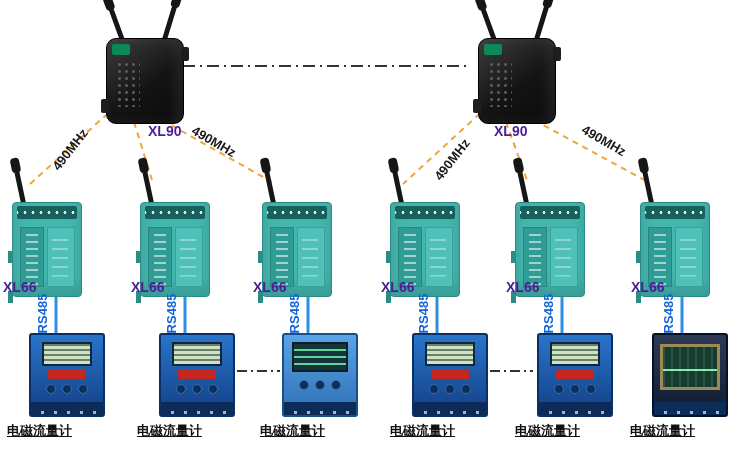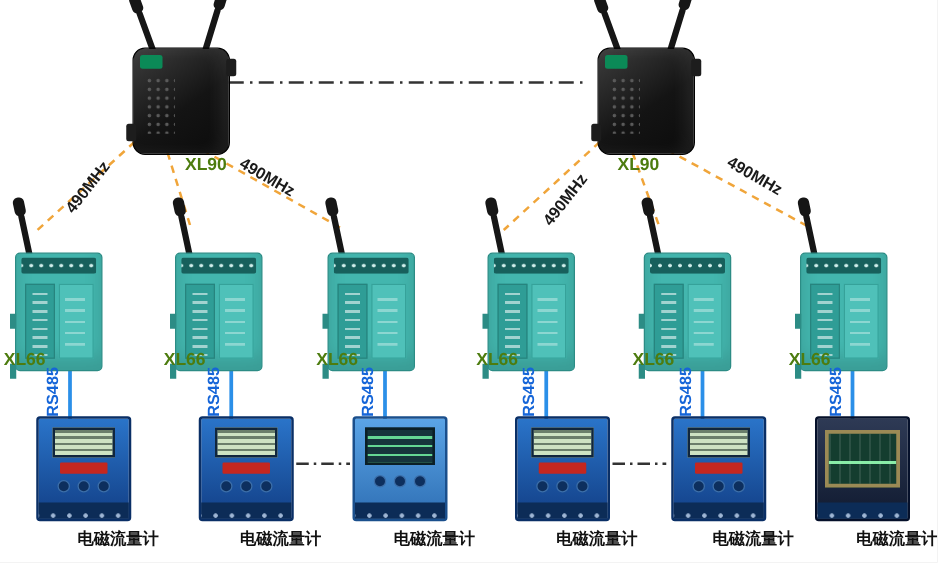--- a/index.html
+++ b/index.html
@@ -1,21 +1,21 @@
 <!DOCTYPE html>
 <html><head>
 <meta charset="utf-8">
 <style>
   html,body{margin:0;padding:0;background:#e9e9e9;font-family:"Liberation Sans",sans-serif;}
   #canvas{position:relative;width:750px;height:450px;background:#ffffff;overflow:hidden;margin:0 auto;}
   svg.lines{position:absolute;inset:0;z-index:1;}
 
   
-  .node-label{position:absolute;z-index:4;font:700 14px "Liberation Sans",sans-serif;color:#4d7c0f;}
-  .meter-label{position:absolute;z-index:4;width:120px;text-align:right;font:700 13px "Liberation Sans",sans-serif;color:#111;}
+  .node-label{position:absolute;z-index:4;font:700 14px "Liberation Sans",sans-serif;color:#4c1d95;}
+  .meter-label{position:absolute;z-index:4;width:120px;text-align:left;font:700 13px "Liberation Sans",sans-serif;color:#111;text-decoration:underline;}
   .rf-label{position:absolute;z-index:4;width:64px;text-align:center;font:700 13px "Liberation Sans",sans-serif;color:#1a1a1a;}
   .rs-label{position:absolute;z-index:4;width:52px;text-align:center;font:700 13px "Liberation Sans",sans-serif;color:#1565d8;transform:rotate(-90deg);}
 
   
   .gateway{position:absolute;width:90px;height:125px;z-index:3;}
   .antenna{position:absolute;width:5px;background:#161616;border-radius:3px;}
   .antenna::before{content:"";position:absolute;top:-13px;left:-2px;width:9px;height:15px;background:#161616;border-radius:4px;}
   .gw-ant-l{left:22px;top:4px;height:40px;transform:rotate(-20deg);transform-origin:bottom center;}
   .gw-ant-r{left:60px;top:2px;height:42px;transform:rotate(17deg);transform-origin:bottom center;}
   .gw-body{position:absolute;left:6px;top:36px;width:76px;height:84px;border-radius:10px;border:1px solid #000;

